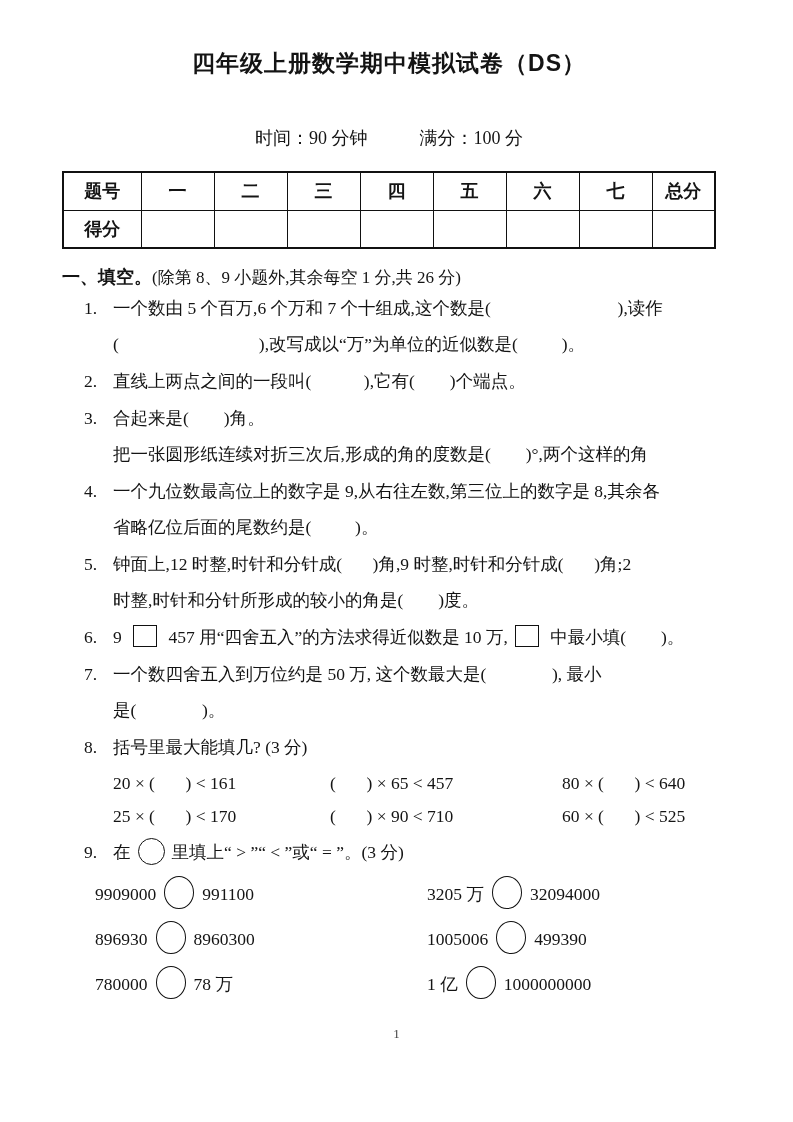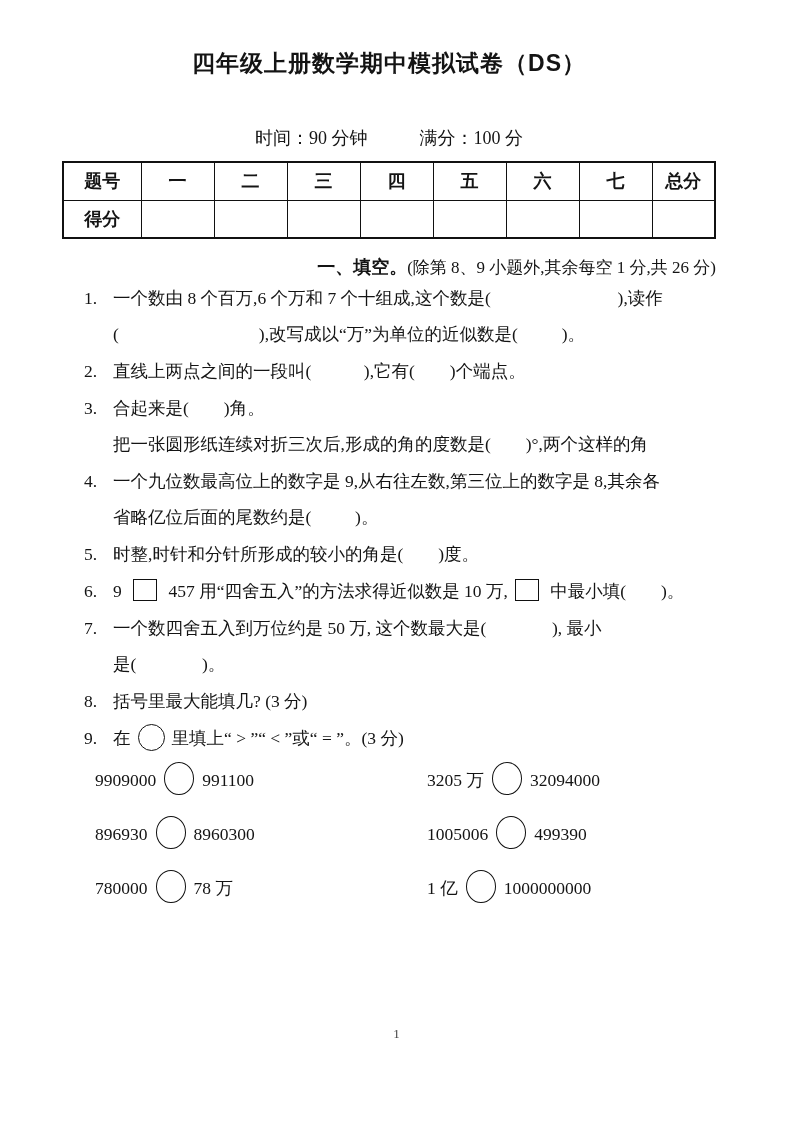--- a/index.html
+++ b/index.html
@@ -26,33 +26,33 @@
     display: flex;
     justify-content: center;
     gap: 52px;
     margin-top: 47px;
     font-size: 18px;
   }
 
   table.score-table {
     width: 100%;
     border-collapse: collapse;
-    margin-top: 11px;
+    margin-top: 21px;
     table-layout: fixed;
   }
   table.score-table td {
     border: 1.5px solid #111;
     height: 38px;
     text-align: center;
     font-size: 18px;
   }
   table.score-table { border: 2.5px solid #111; }
   td.b { font-weight: bold; }
 
-  .section-heading { margin-top: 16px; white-space: pre; text-align: right; }
+  .section-heading { margin-top: 16px; white-space: pre; }
   .sec-title { font-family: "Liberation Sans", "DejaVu Sans", sans-serif; font-weight: bold; font-size: 18px; }
   .sec-note { font-size: 17px; }
 
   .q { display: flex; padding-left: 22px; margin-top: 1px; }
   .qnum { width: 29px; flex: none; line-height: 36px; }
   .qtext { flex: 1; min-width: 0; }
   .ln { white-space: pre; line-height: 36px; }
 
   .box {
     display: inline-block;
@@ -84,21 +84,21 @@
     padding-left: 51px;
     white-space: pre;
     line-height: 33px;
     margin-top: 2px;
   }
   .cmp-grid {
     display: grid;
     grid-template-columns: 332px auto;
     padding-left: 33px;
     margin-top: 6px;
-    row-gap: 19px;
+    row-gap: 10px;
     white-space: pre;
     line-height: 34px;
   }
   .page-number {
     position: absolute;
     top: 1026px;
     left: 0; right: 0;
     text-align: center;
     font-size: 13px;
     color: #444;
@@ -152,21 +152,21 @@
         <td></td>
       </tr>
     </tbody>
   </table>
 
   <div class="section-heading"><span class="sec-title">一、填空。</span><span class="sec-note">(除第 8、9 小题外,其余每空 1 分,共 26 分)</span></div>
 
   <div class="q">
     <span class="qnum">1.</span>
     <div class="qtext">
-      <div class="ln">一个数由 8 个百万,6 个万和 7 个十组成,这个数是(                             ),读作</div>
+      <div class="ln">一个数由 5 个百万,6 个万和 7 个十组成,这个数是(                             ),读作</div>
       <div class="ln">(                                ),改写成以“万”为单位的近似数是(          )。</div>
     </div>
   </div>
 
   <div class="q">
     <span class="qnum">2.</span>
     <div class="qtext">
       <div class="ln">直线上两点之间的一段叫(            ),它有(        )个端点。</div>
     </div>
   </div>
@@ -183,20 +183,21 @@
     <span class="qnum">4.</span>
     <div class="qtext">
       <div class="ln">一个九位数最高位上的数字是 9,从右往左数,第三位上的数字是 8,其余各</div>
       <div class="ln">省略亿位后面的尾数约是(          )。</div>
     </div>
   </div>
 
   <div class="q">
     <span class="qnum">5.</span>
     <div class="qtext">
+      <div class="ln">钟面上,12 时整,时针和分针成(       )角,9 时整,时针和分针成(       )角;2</div>
       <div class="ln">时整,时针和分针所形成的较小的角是(        )度。</div>
     </div>
   </div>
 
   <div class="q">
     <span class="qnum">6.</span>
     <div class="qtext">
       <div class="ln"><span>9 </span><span class="box"></span><span> 457 用“四舍五入”的方法求得近似数是 10 万,</span><span class="box"></span><span> 中最小填(        )。</span></div>
     </div>
   </div>
@@ -207,20 +208,28 @@
       <div class="ln">一个数四舍五入到万位约是 50 万, 这个数最大是(               ), 最小</div>
       <div class="ln">是(               )。</div>
     </div>
   </div>
 
   <div class="q">
     <span class="qnum">8.</span>
     <div class="qtext">
       <div class="ln">括号里最大能填几? (3 分)</div>
     </div>
+  </div>
+  <div class="q8-grid">
+    <span>20 × (       ) &lt; 161</span>
+    <span>(       ) × 65 &lt; 457</span>
+    <span>80 × (       ) &lt; 640</span>
+    <span>25 × (       ) &lt; 170</span>
+    <span>(       ) × 90 &lt; 710</span>
+    <span>60 × (       ) &lt; 525</span>
   </div>
 
   <div class="q">
     <span class="qnum">9.</span>
     <div class="qtext">
       <div class="ln"><span>在</span><span class="circle-sm"></span><span>里填上“ &gt; ”“ &lt; ”或“ = ”。(3 分)</span></div>
     </div>
   </div>
   <div class="cmp-grid">
     <div><span>9909000</span><span class="circle"></span><span>991100</span></div>

